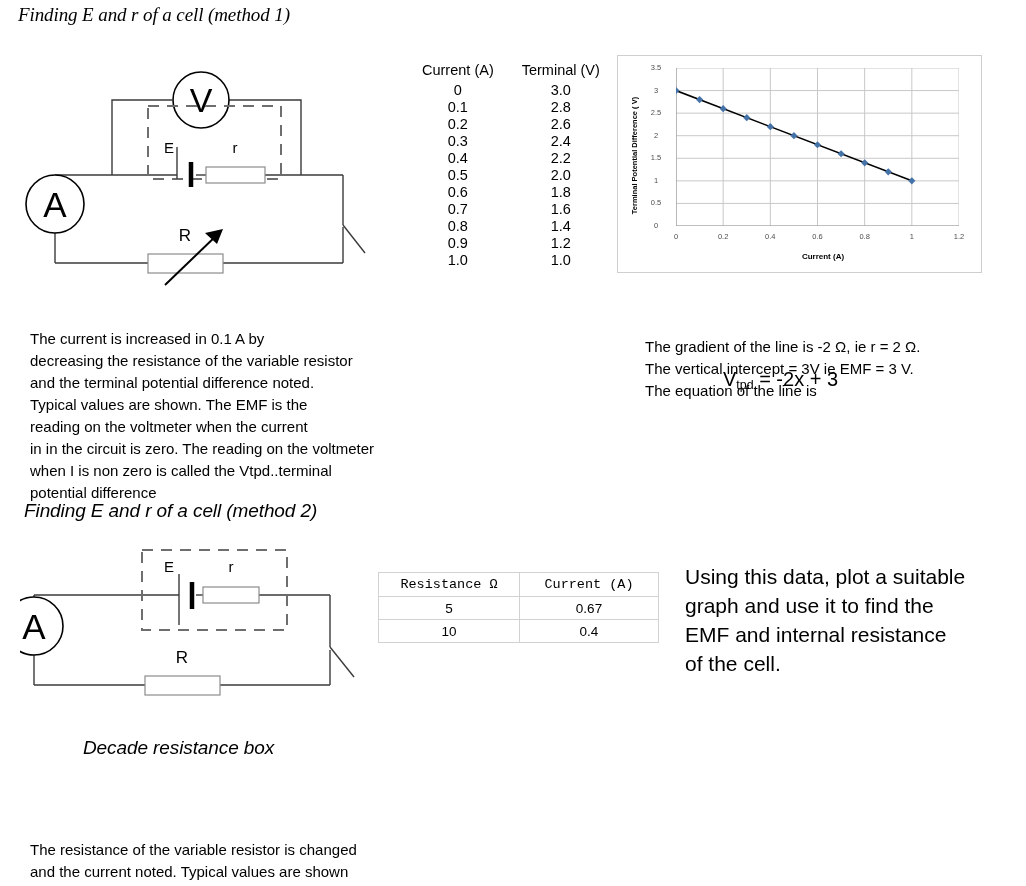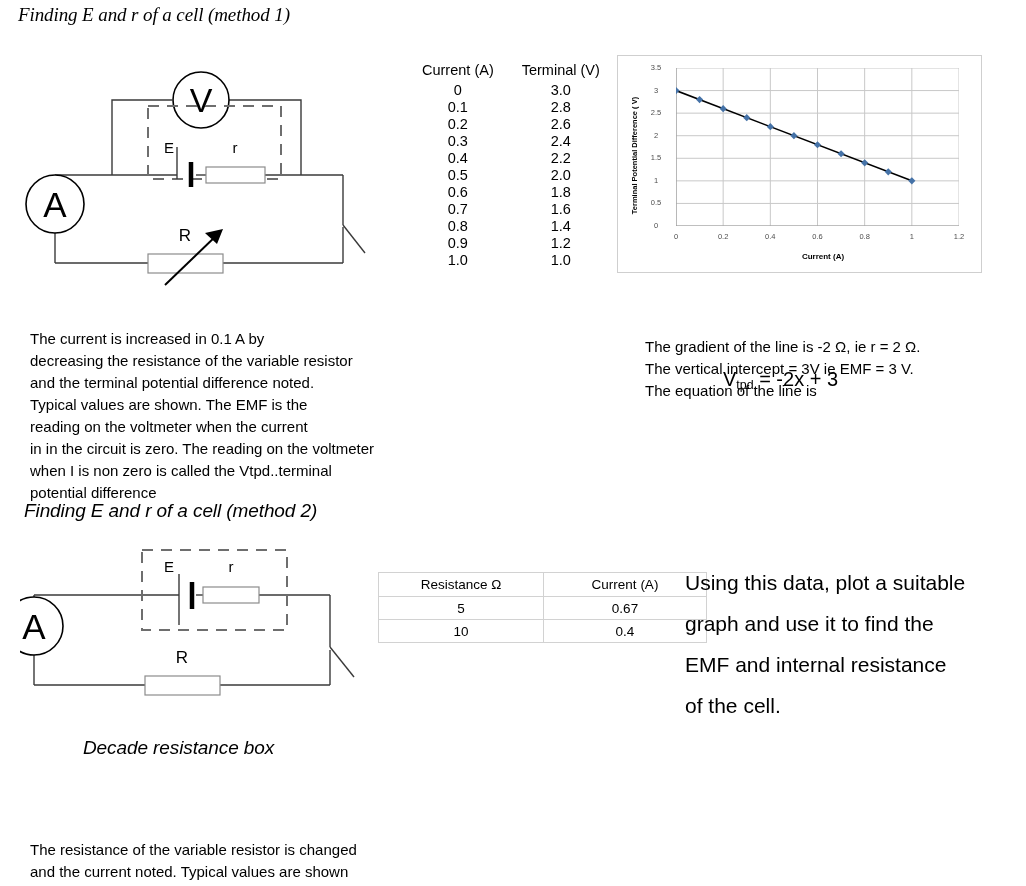--- a/index.html
+++ b/index.html
@@ -45,32 +45,32 @@
     font-size: 13.5px;
     background: #fff;
   }
   .grid-table th, .grid-table td {
     border: 1px solid #d2d2d2;
     text-align: center;
     font-weight: normal;
     padding: 3.5px 10px;
     white-space: nowrap;
   }
-  .grid-table th { padding: 4px 22px; }
+  .grid-table th { padding: 4px 10px; font-family: Liberation Mono, monospace; }
 
   
   .para {
     font-size: 15px;
     line-height: 22px;
     white-space: pre-line;
     margin-top: 36px;
   }
   .para-big {
     font-size: 21px;
-    line-height: 41px;
+    line-height: 29px;
     white-space: pre-line;
   }
   .equation {
     font-size: 20px;
     white-space: nowrap;
   }
   .equation sub {
     font-size: 0.62em;
     vertical-align: -0.25em;
   }

